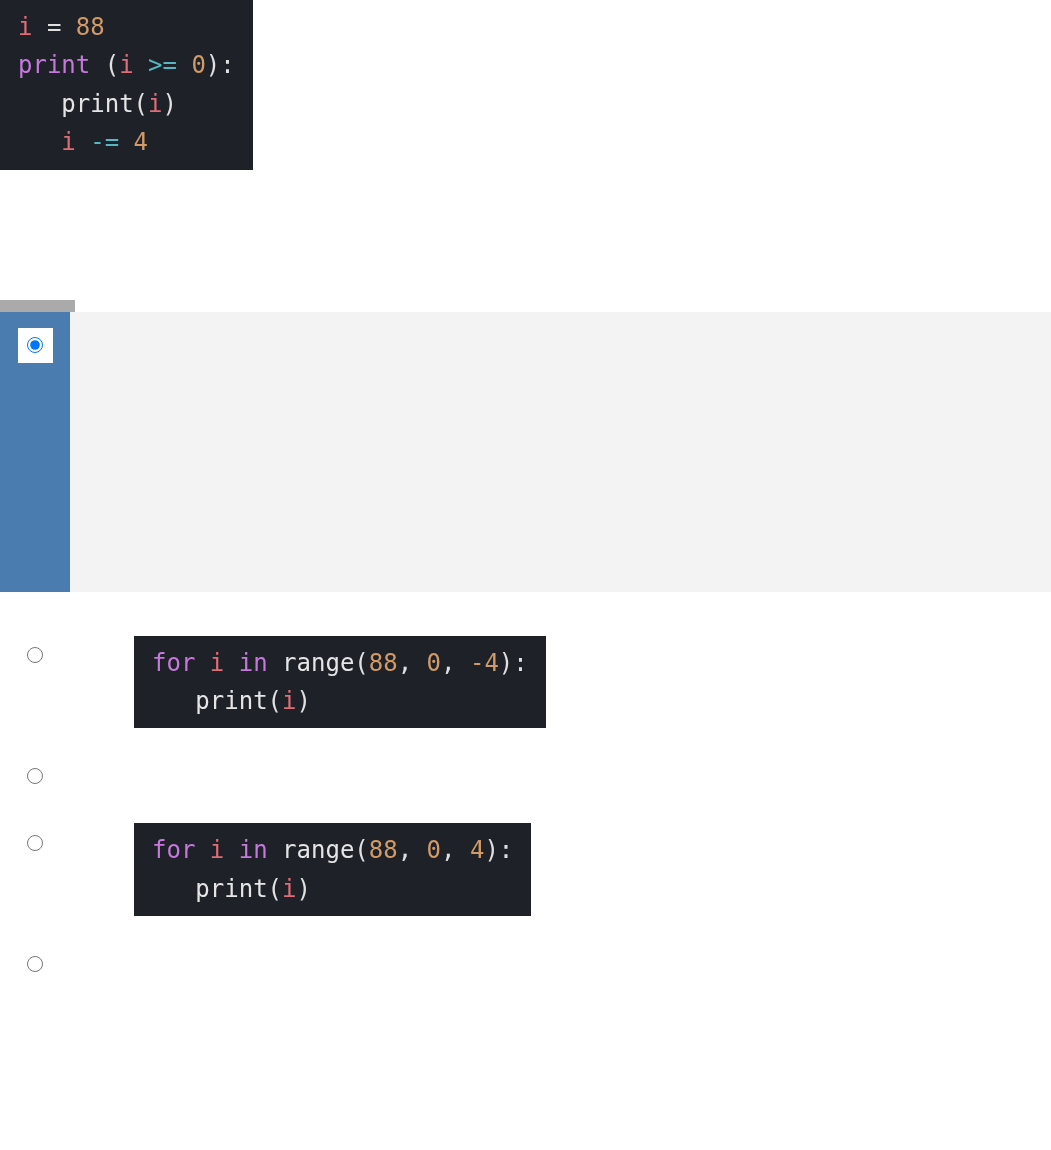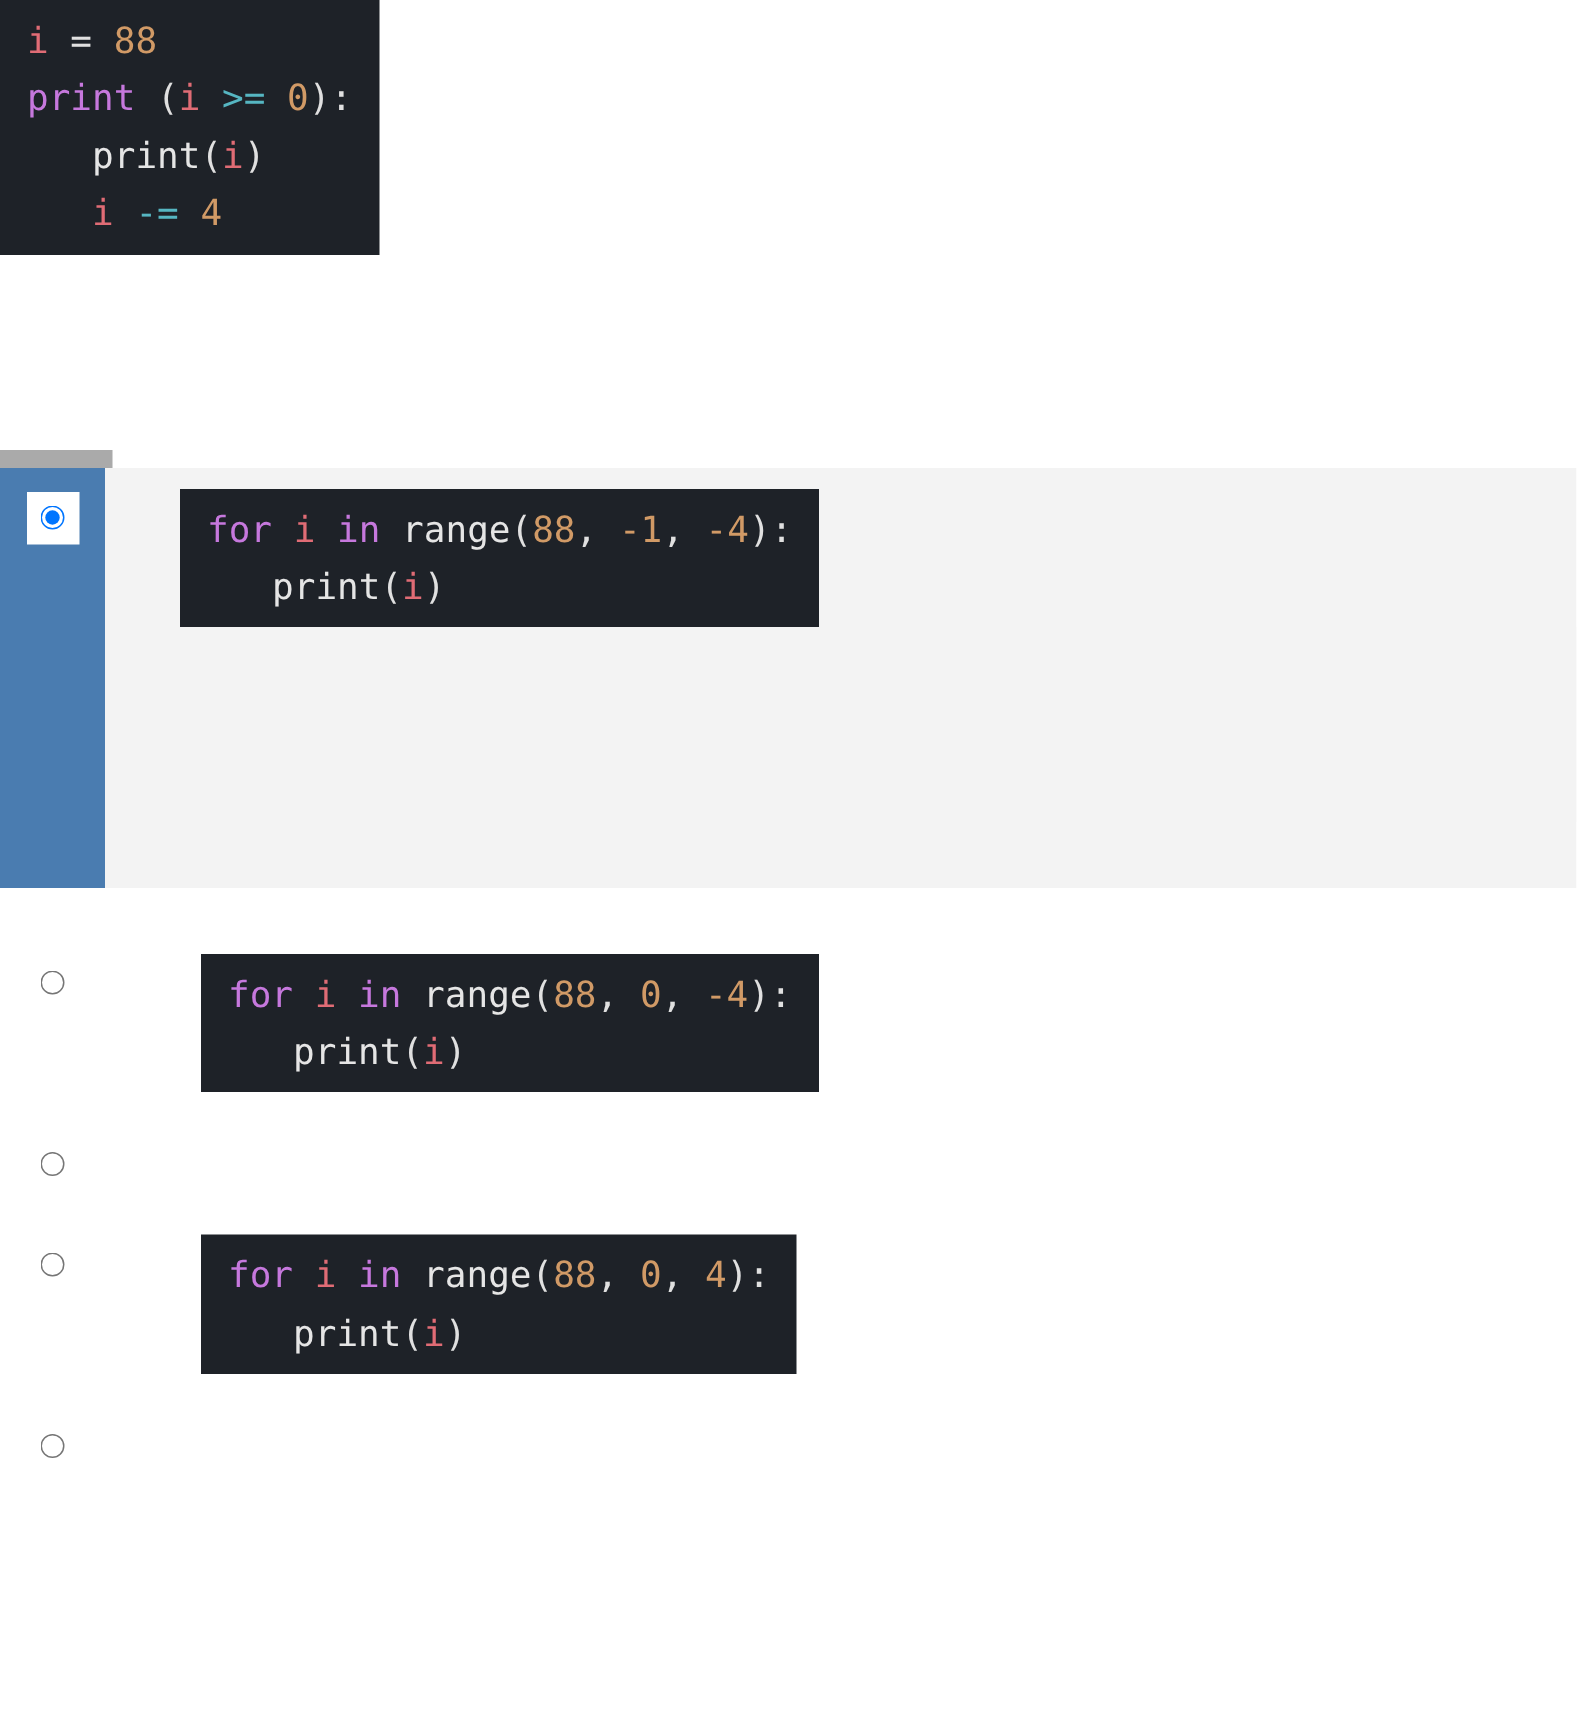--- a/index.html
+++ b/index.html
@@ -120,24 +120,20 @@
 
   <div class="option-1-wrap">
     <div class="radio-cell">
       <div class="radio-wrap">
         <input type="radio" name="answer" checked="" style="">
       </div>
     </div>
     <div class="option-1-content">
       <div class="code-row">
         <div class="spacer-cell2"></div>
-        <div>
-<div class="code-block"><span class="tk-for">for</span> <span class="tk-var">i</span> <span class="tk-in">in</span> <span class="tk-func">range</span><span class="tk-paren">(</span><span class="tk-num">88</span><span class="tk-text">, </span><span class="tk-num">-1</span><span class="tk-text">, </span><span class="tk-num">-4</span><span class="tk-paren">):</span>
-   <span class="tk-func">print</span><span class="tk-paren">(</span><span class="tk-var">i</span><span class="tk-paren">)</span></div>
-        </div>
       </div>
       <div class="selected-extra"></div>
     </div>
   </div>
 
   <div style="height:30px; background:#fff;"></div>
 
   <div class="option-row">
     <div class="radio-cell">
       <div class="radio-wrap">

